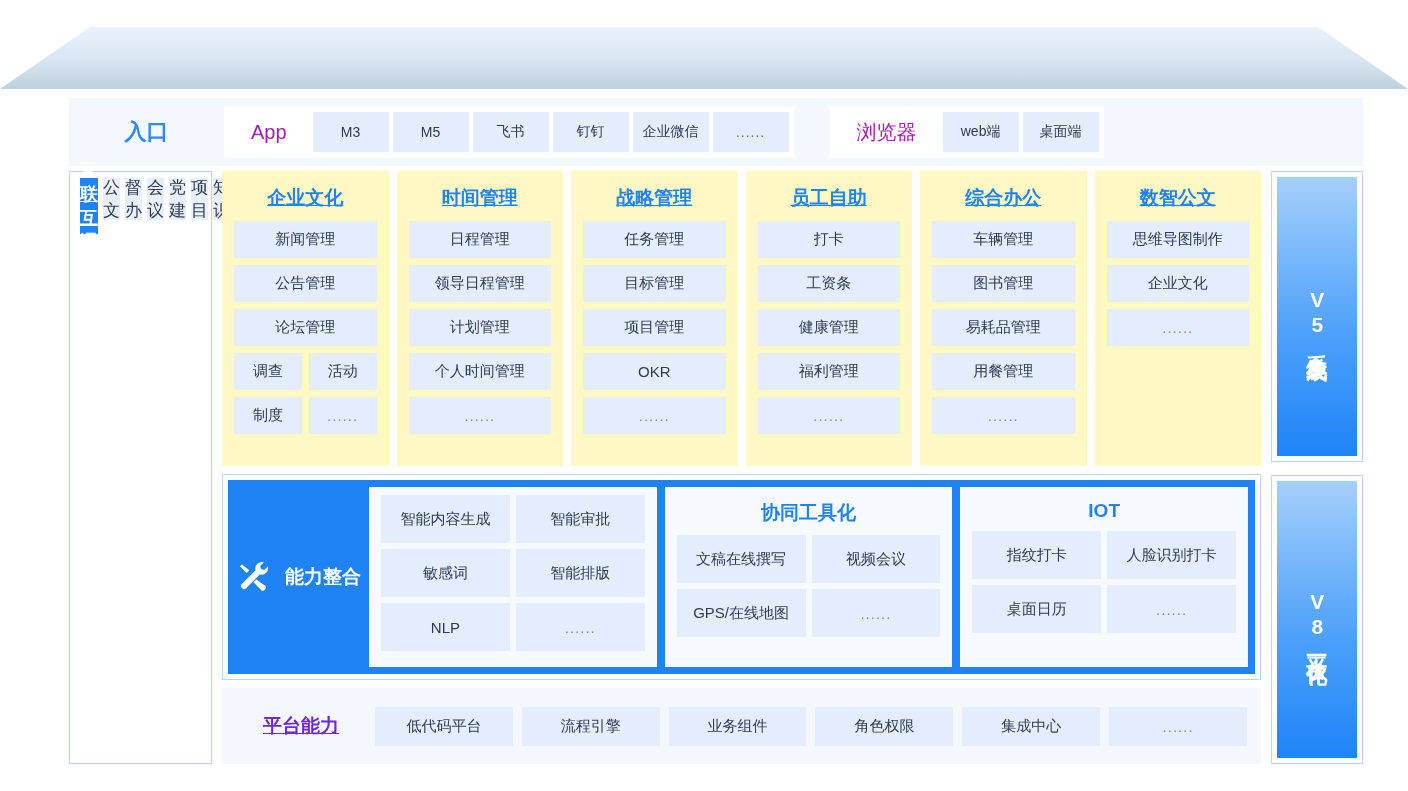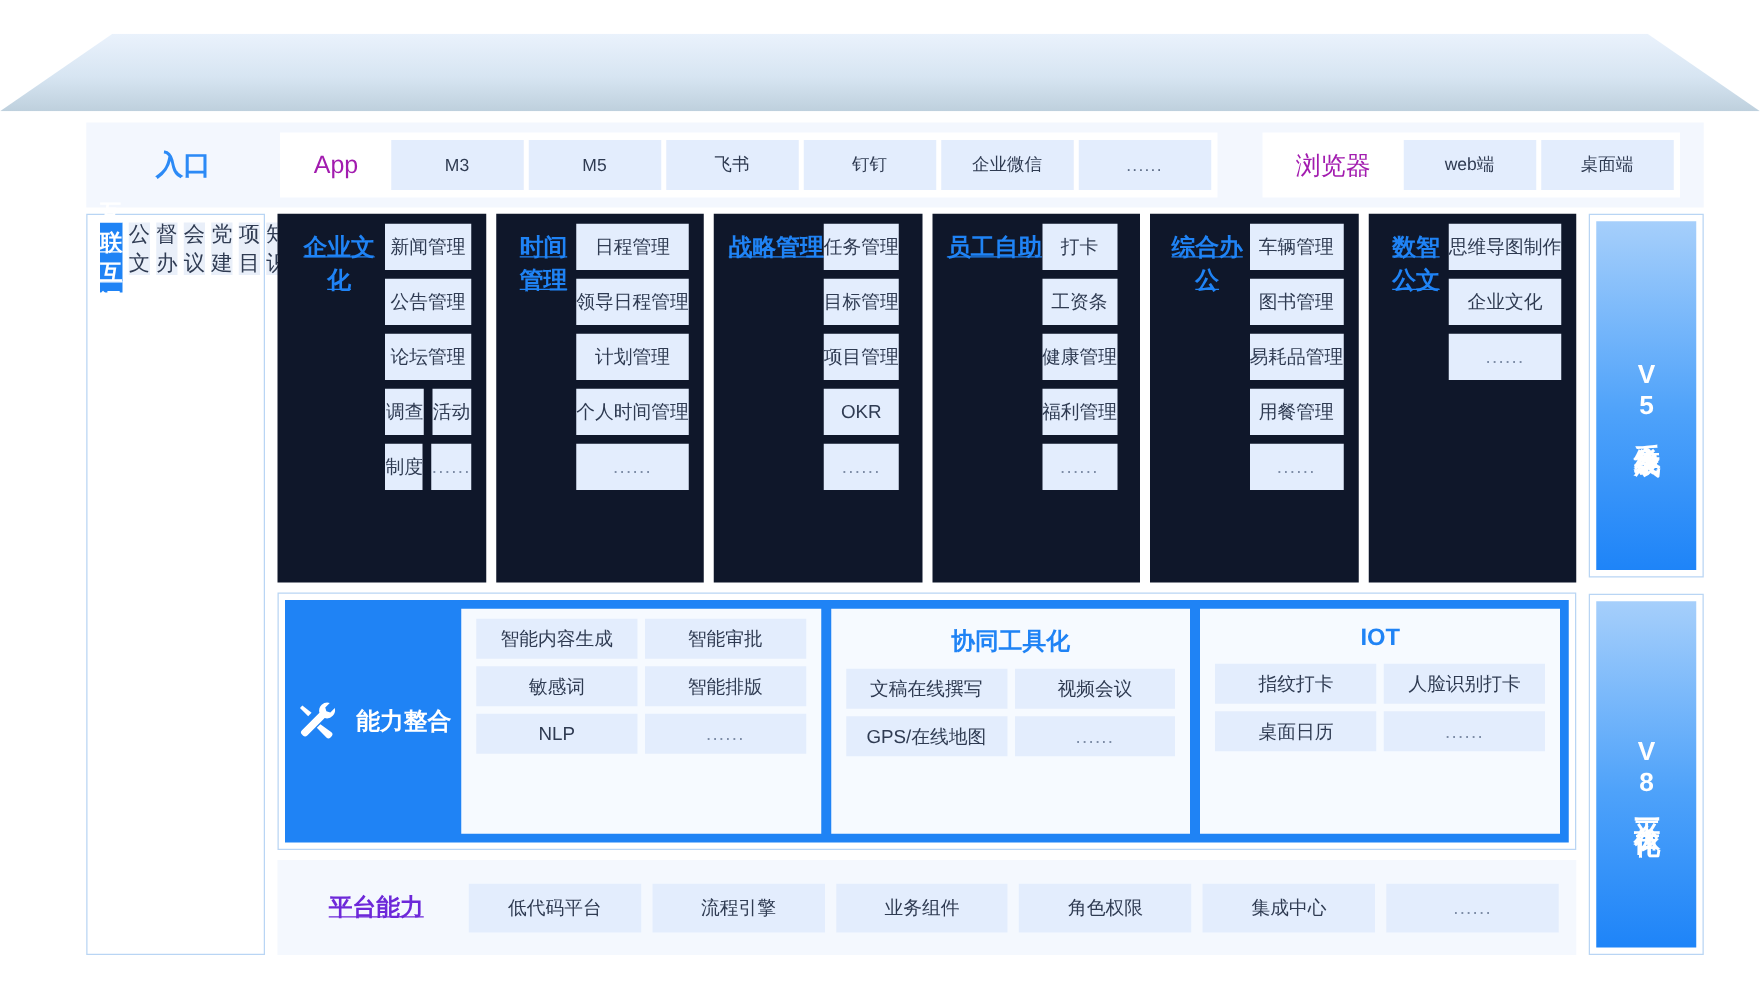--- a/index.html
+++ b/index.html
@@ -66,21 +66,21 @@
   .entry-group-label {
     font-size: 20px;
     color: #a21caf;
     padding: 0 22px;
     white-space: nowrap;
   }
   .entry-chip {
     background: #e3edfd;
     height: 40px;
     min-width: 76px;
-    padding: 0 15px;
+    padding: 0 0;
     display: flex;
     align-items: center;
     justify-content: center;
     font-size: 14px;
     color: #2f3b52;
     white-space: nowrap;
   }
   .entry-chip.dots { letter-spacing: 1px; color:#5b6b85; }
   .entry-spacer { width: 36px; flex: 0 0 auto; }
 
@@ -137,24 +137,25 @@
 
   
   #modules {
     height: 295px;
     flex: 0 0 auto;
     display: flex;
     gap: 8px;
   }
   .mod-card {
     flex: 1 1 0;
-    background: #0f172a;
+    background: #fef9c3;
     padding: 8px 12px 10px 12px;
     box-sizing: border-box;
     display: flex;
+    flex-direction: column;
   }
   .mod-title {
     text-align: center;
     color: #1f83f5;
     font-size: 19px;
     font-weight: bold;
     text-decoration: underline;
     margin: 6px 0 10px 0;
   }
   .mod-list {
@@ -229,21 +230,21 @@
   }
   .cap-grid {
     display: flex;
     flex-direction: column;
     gap: 6px;
   }
   .cap-row { display: flex; gap: 6px; }
   .cap-item {
     flex: 1 1 0;
     background: #e3edfd;
-    height: 32px;
+    height: 48px;
     display: flex;
     align-items: center;
     justify-content: center;
     font-size: 15px;
     color: #2f3b52;
     white-space: nowrap;
   }
   .cap-item.dots { color: #7d8ca6; letter-spacing: 1px; }
 
   

